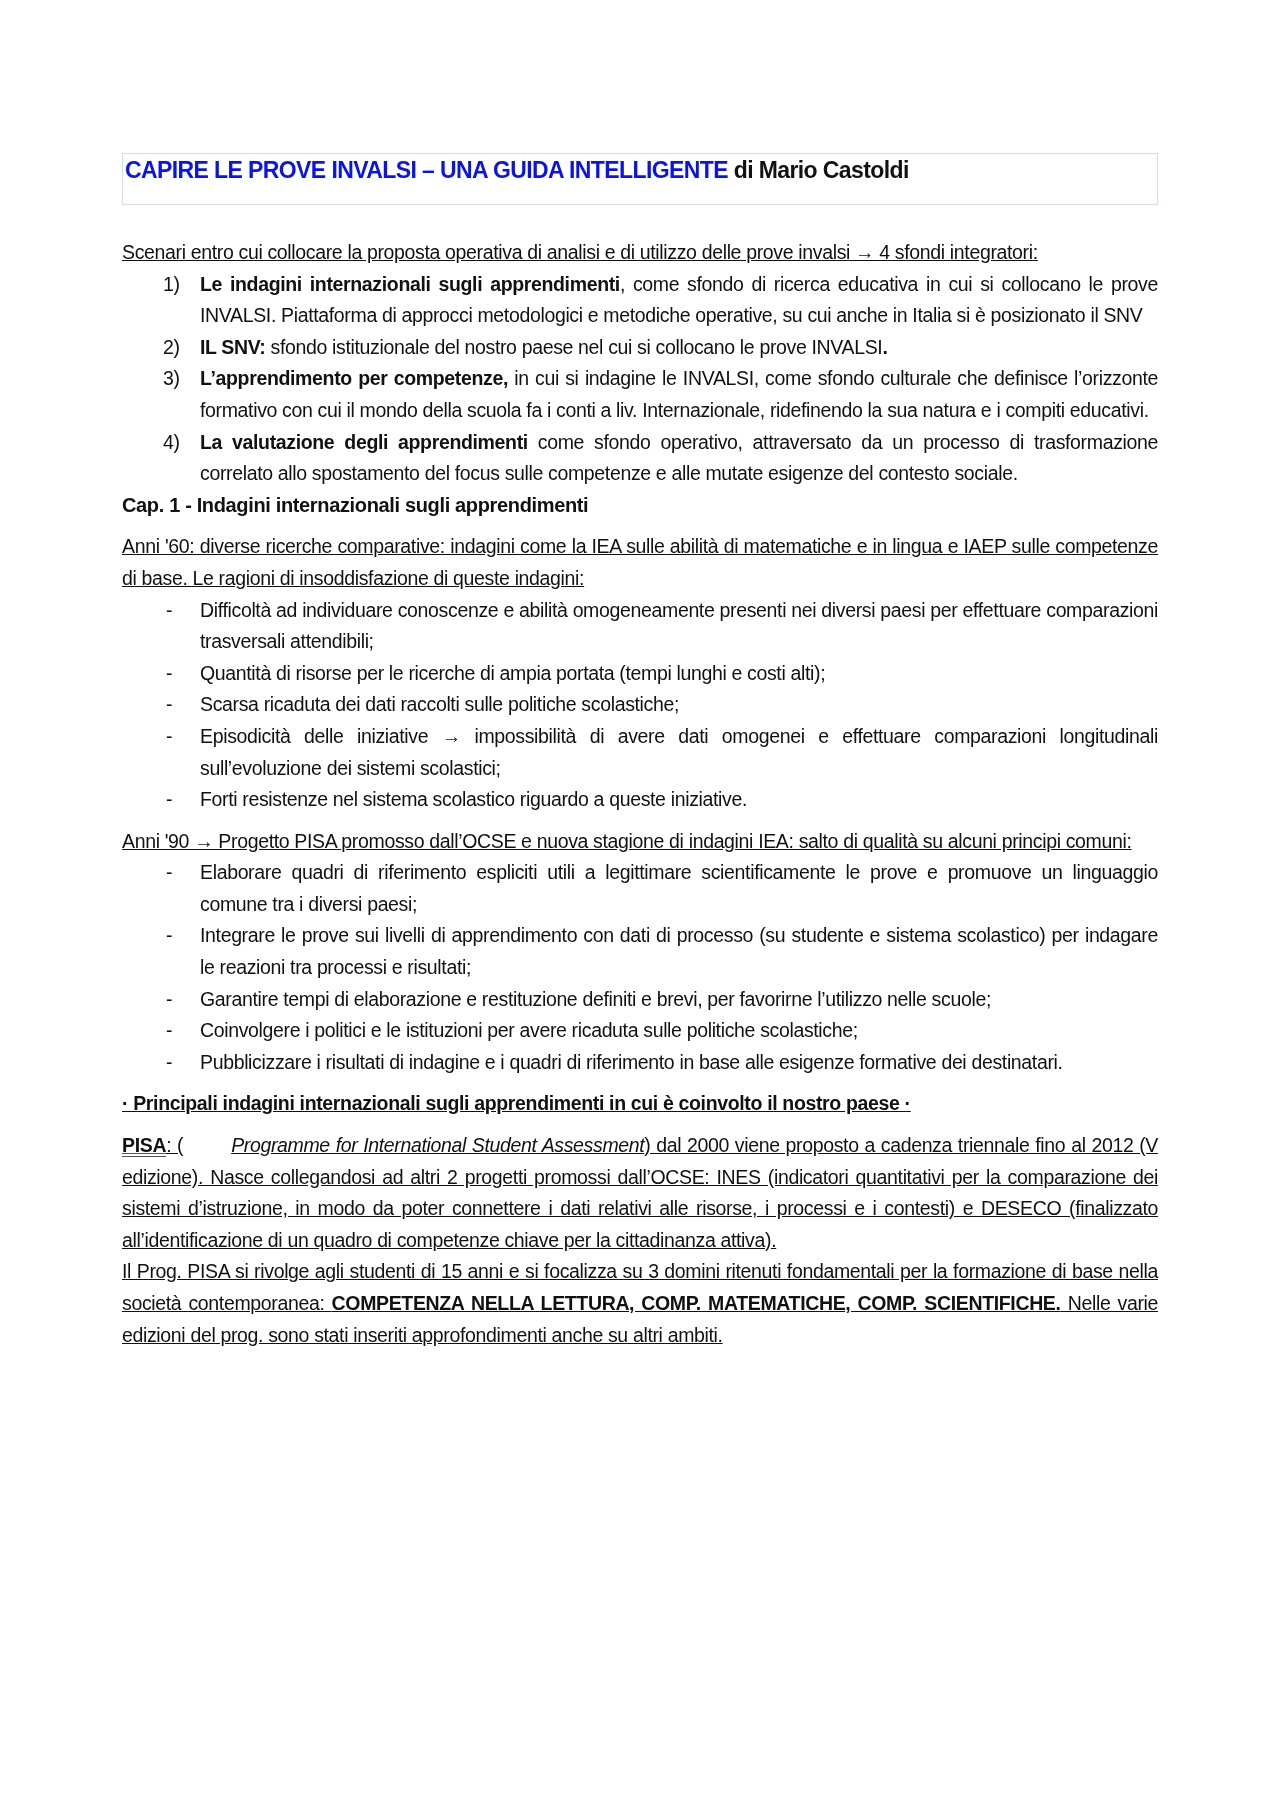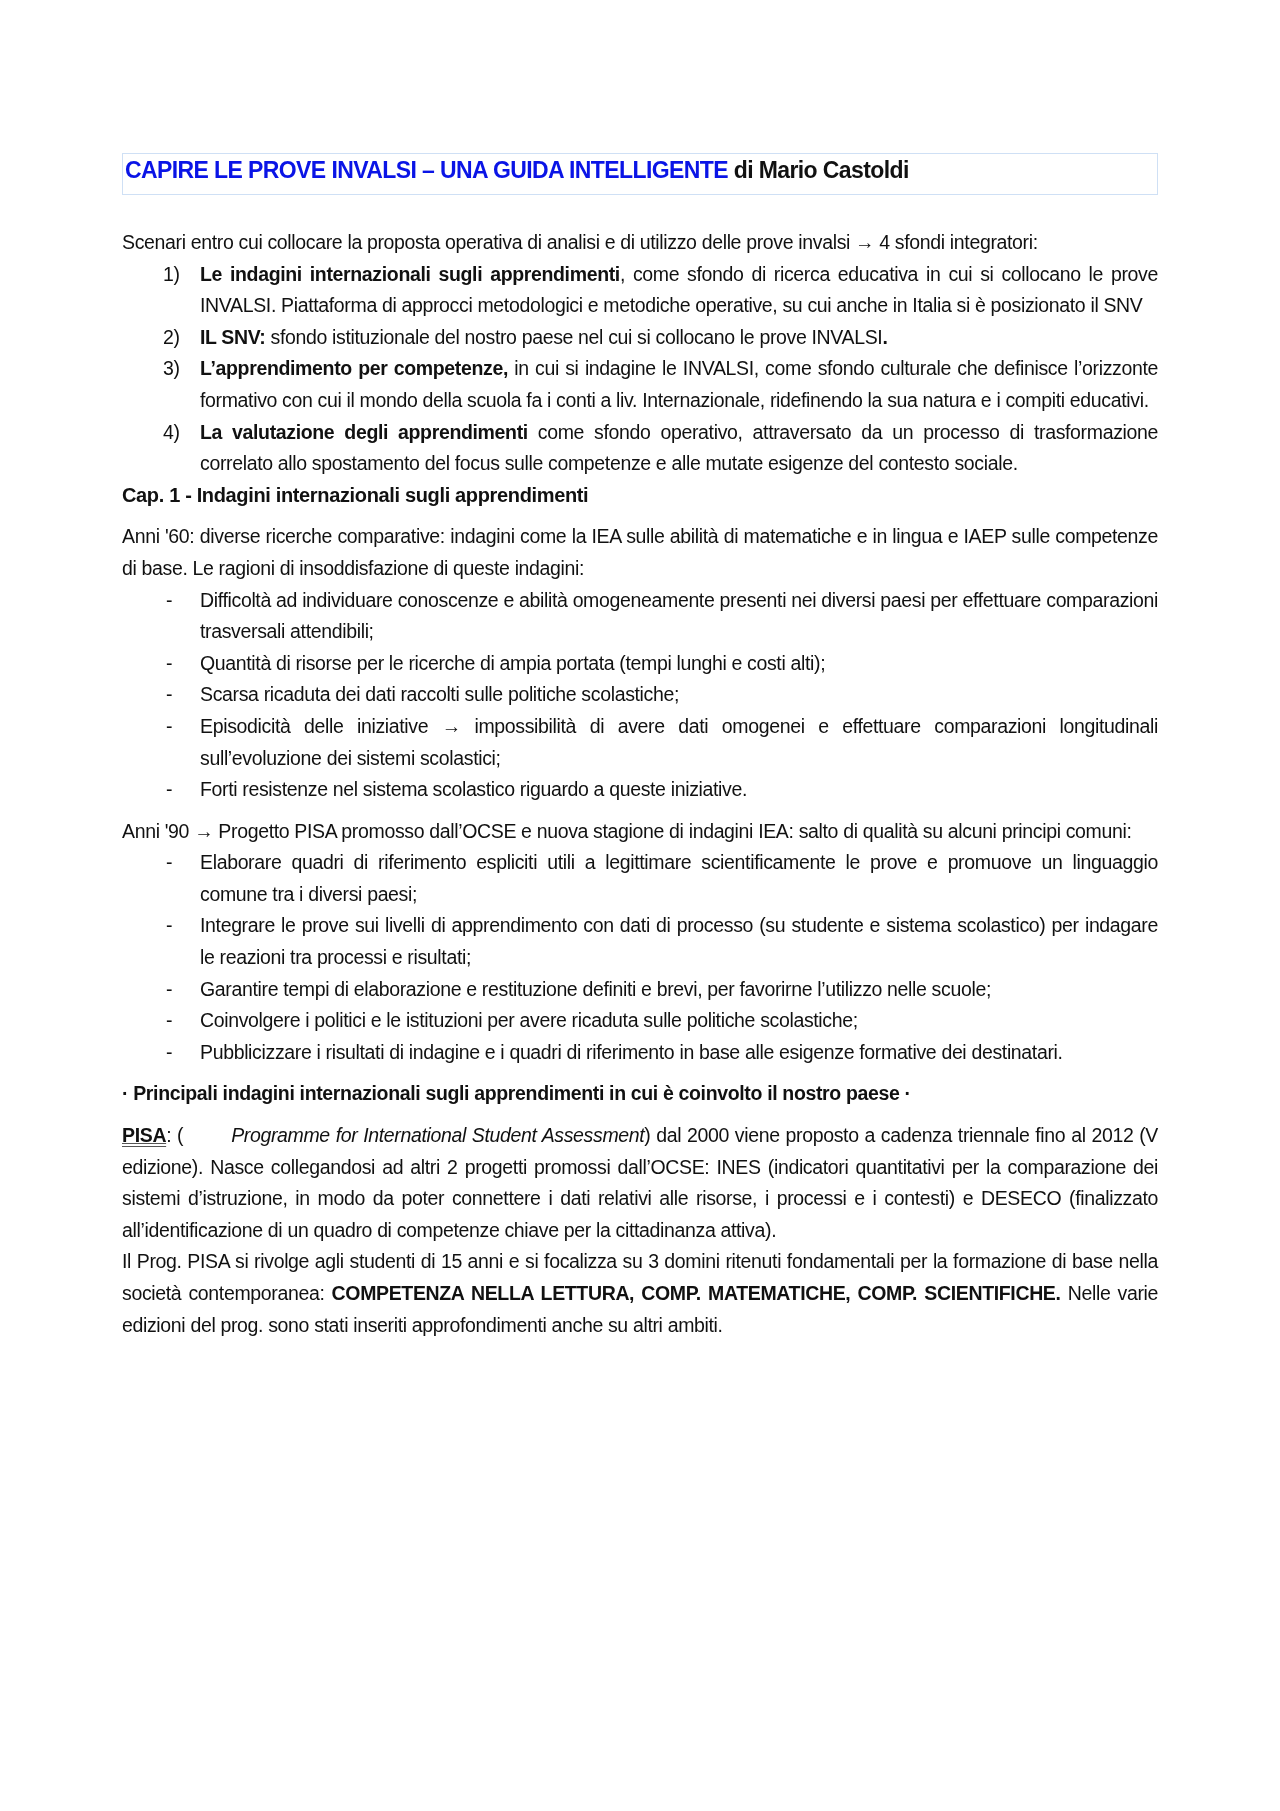--- a/index.html
+++ b/index.html
@@ -3,27 +3,27 @@
 <meta charset="utf-8">
 <style>
   html, body { margin: 0; padding: 0; background: #ffffff; }
   body { width: 1280px; height: 1811px; position: relative; overflow: hidden; }
   .page {
     position: absolute; left: 122px; top: 153px; width: 1036px;
     font-family: "Liberation Sans", sans-serif; font-size: 19.5px; color: #111111;
     letter-spacing: -0.35px;
   }
   .title-box {
-    border: 1.5px solid #cfe0f5; height: 42px; box-sizing: border-box;
+    border: 1.5px solid #cfe0f5; height: 52px; box-sizing: border-box;
     padding: 3px 2px 0 2px; font-weight: bold; font-size: 23px; letter-spacing: -0.6px;
     white-space: nowrap;
   }
   .title-blue { color: #0a14e6; }
   .title-black { color: #111111; }
-  p { margin: 0; line-height: 31.6px; text-align: justify; }
+  p { margin: 0; line-height: 31.6px; text-align: justify; text-decoration: underline; }
   .intro { margin-top: 32px; }
   ol.num { margin: 0; padding: 0; list-style: none; }
   ol.num li, ul.dash li { position: relative; padding-left: 78px; line-height: 31.6px; text-align: justify; }
   .marker { position: absolute; left: 41px; top: 0; }
   ul.dash { margin: 0; padding: 0; list-style: none; }
   ul.dash .marker { left: 44px; }
   .b { font-weight: bold; }
   .h2 { font-weight: bold; font-size: 20px; line-height: 31.6px; }
   .sp { margin-top: 10px; }
   .pisa { font-weight: bold; text-decoration: underline; text-decoration-style: double; text-decoration-color: #555555; }

